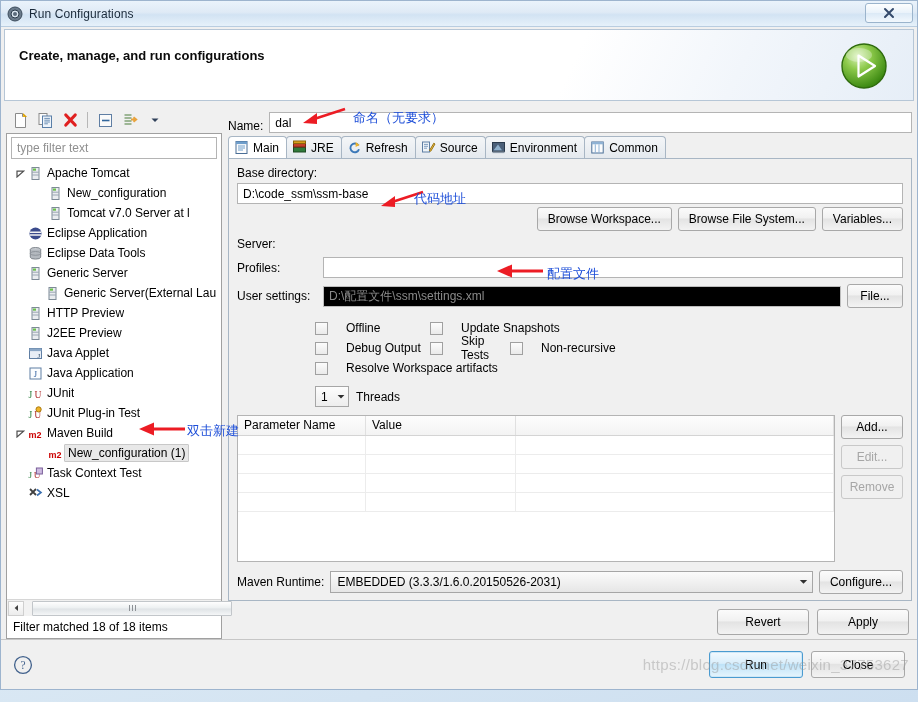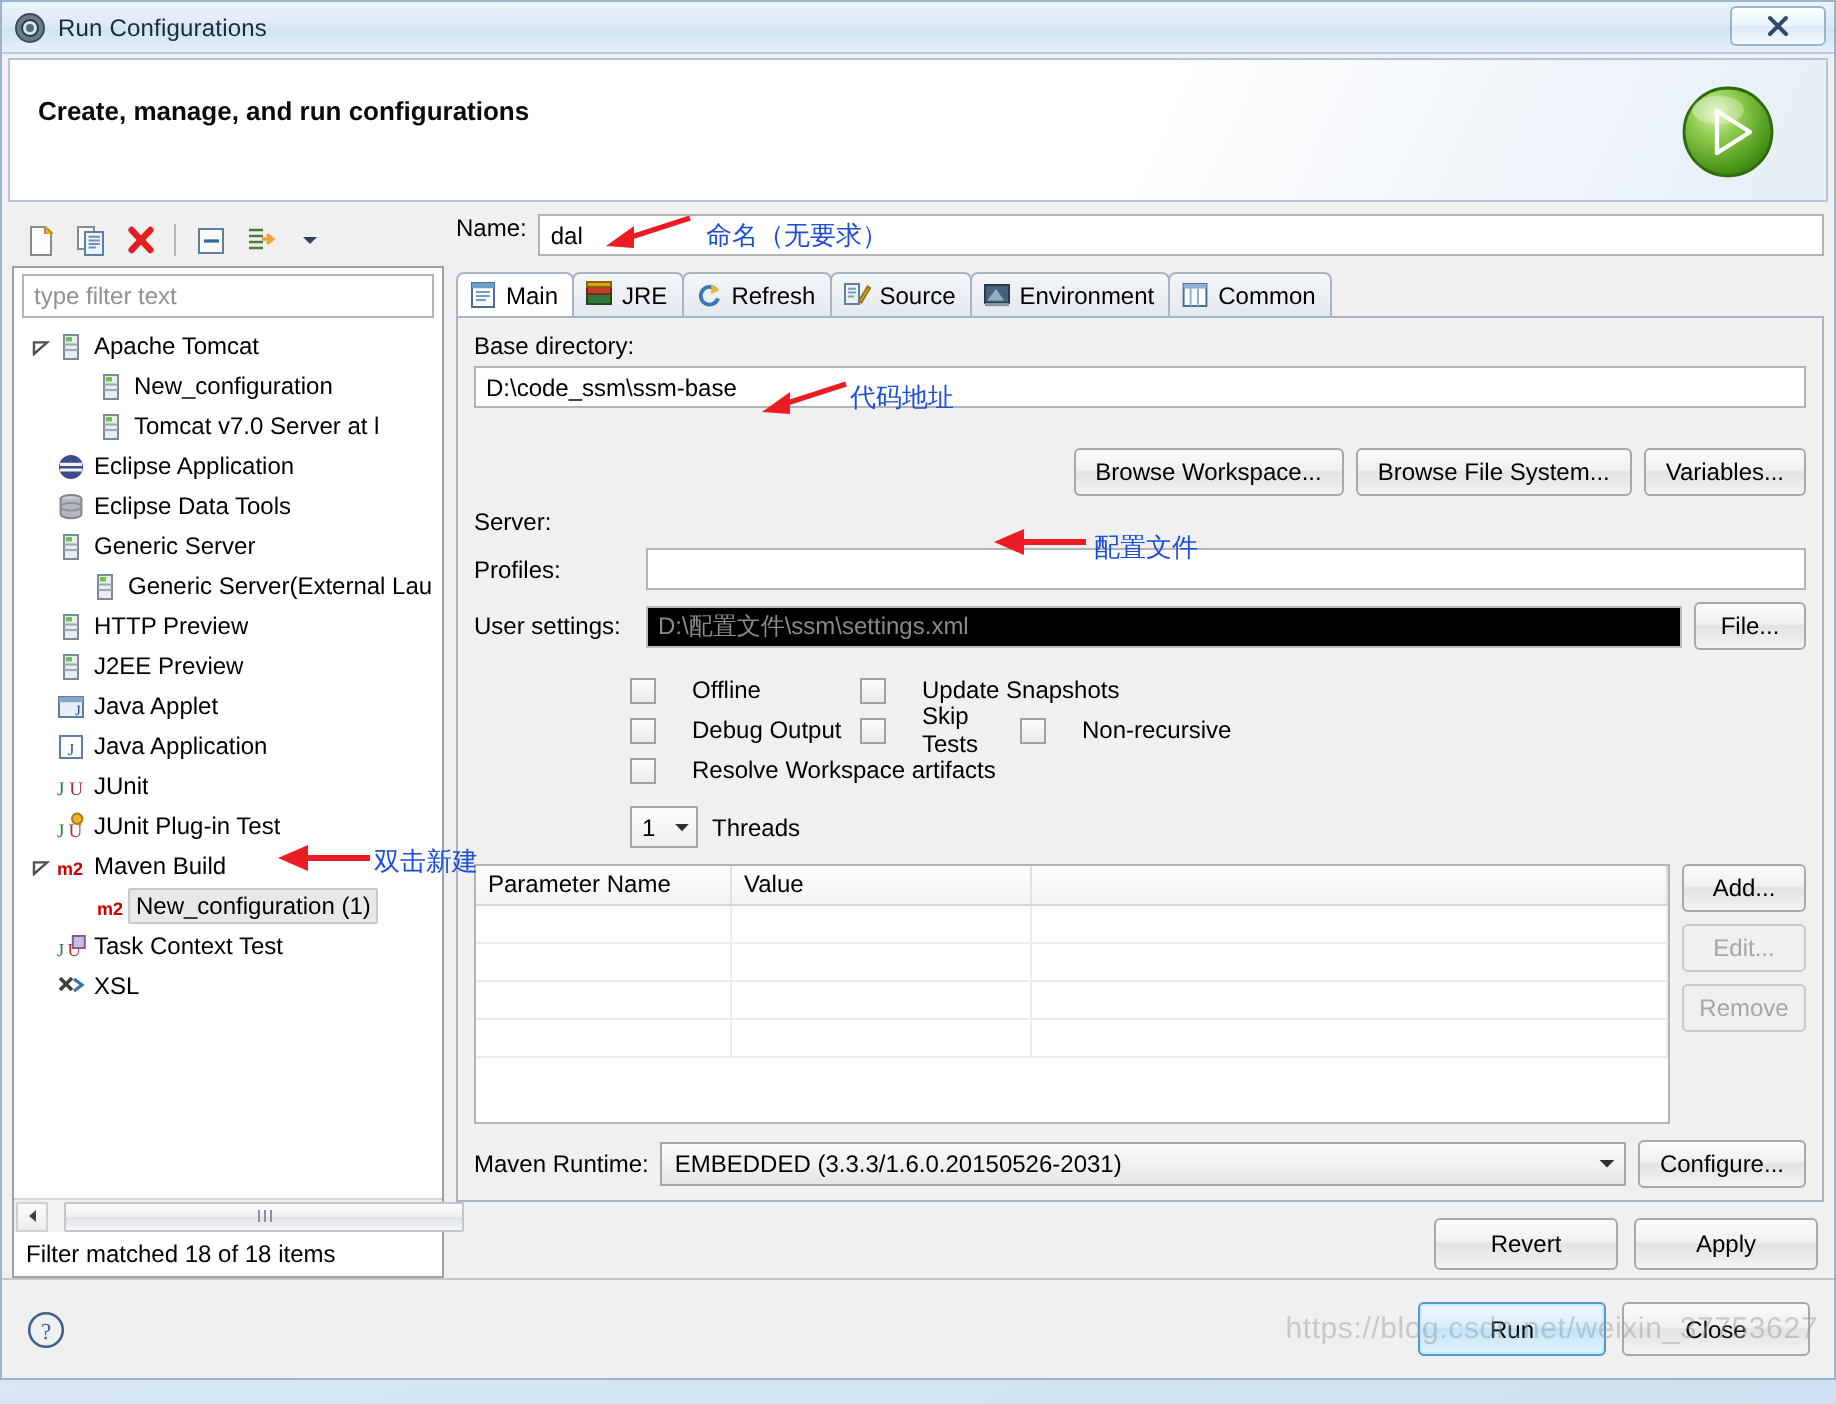--- a/index.html
+++ b/index.html
@@ -140,21 +140,21 @@
     flex:0 0 22px; height:22px;
     display:flex; align-items:center; padding-left:6px;
     font-size:12px;
   }
 
   
   #right-pane {
     flex:1 1 auto; min-width:0;
     display:flex; flex-direction:column;
   }
-  #name-row { height:26px; flex:0 0 26px; display:flex; align-items:flex-start; gap:6px; position:relative; }
+  #name-row { height:26px; flex:0 0 26px; display:flex; align-items:flex-end; gap:6px; position:relative; }
   #name-label { font-size:12px; }
   #name-input {
     flex:1 1 auto; height:21px; background:#fff;
     border:1px solid #b4b4b4;
     display:flex; align-items:center; padding:0 5px; font-size:12px;
   }
 
   #tabfolder {
     flex:1 1 auto; margin-top:4px;
     display:flex; flex-direction:column;
@@ -191,21 +191,21 @@
     min-height:0; position:relative;
   }
 
   .field-label { font-size:12px; margin-bottom:3px; }
   .txtbox {
     height:21px; background:#fff; border:1px solid #b4b4b4;
     display:flex; align-items:center; padding:0 5px; font-size:12px;
   }
   .txtbox.readonly { background:#000000; color:#8a8a8a; border-color:#bdbdbd; }
 
-  .btnrow { display:flex; justify-content:flex-end; gap:6px; margin-top:20px; }
+  .btnrow { display:flex; justify-content:flex-end; gap:6px; margin-top:3px; }
   .btn {
     height:24px; min-width:60px; padding:0 10px;
     background:linear-gradient(to bottom,#fbfbfb 0%,#f1f1f1 45%,#e3e3e3 50%,#f3f3f3 100%);
     border:1px solid #a8a8a8; border-radius:3px;
     display:flex; align-items:center; justify-content:center;
     font-size:12px; cursor:pointer; white-space:nowrap;
   }
   .btn.disabled { color:#a6a6a6; background:#f0f0f0; border-color:#c8c8c8; cursor:default; }
   .btn.primary {
     background:linear-gradient(to bottom,#f3fafe 0%,#d9eefb 45%,#bfe3f8 50%,#e6f5fd 100%);
@@ -807,21 +807,21 @@
   <svg class="annot-arrow" style="left:300px; top:106px;" width="46" height="22" viewBox="0 0 46 22">
     <path d="M44 2 L10 13" stroke="#ec1c24" stroke-width="2.6" fill="none"></path>
     <path d="M2 16 L16 6 L16 17 Z" fill="#ec1c24"></path>
   </svg>
   <div class="annot" style="left:352px; top:108px;">命名（无要求）</div>
 
   <svg class="annot-arrow" style="left:378px; top:189px;" width="46" height="22" viewBox="0 0 46 22">
     <path d="M44 2 L10 13" stroke="#ec1c24" stroke-width="2.6" fill="none"></path>
     <path d="M2 16 L16 6 L16 17 Z" fill="#ec1c24"></path>
   </svg>
-  <div class="annot" style="left:424px; top:189px;text-align:right;">代码地址</div>
+  <div class="annot" style="left:413px; top:189px;text-align:right;">代码地址</div>
 
   <svg class="annot-arrow" style="left:494px; top:262px;" width="50" height="16" viewBox="0 0 50 16">
     <path d="M48 8 L16 8" stroke="#ec1c24" stroke-width="3" fill="none"></path>
     <path d="M2 8 L17 1.5 L17 14.5 Z" fill="#ec1c24"></path>
   </svg>
   <div class="annot" style="left:546px; top:264px;">配置文件</div>
 
   <svg class="annot-arrow" style="left:136px; top:420px;" width="50" height="16" viewBox="0 0 50 16">
     <path d="M48 8 L16 8" stroke="#ec1c24" stroke-width="3" fill="none"></path>
     <path d="M2 8 L17 1.5 L17 14.5 Z" fill="#ec1c24"></path>

